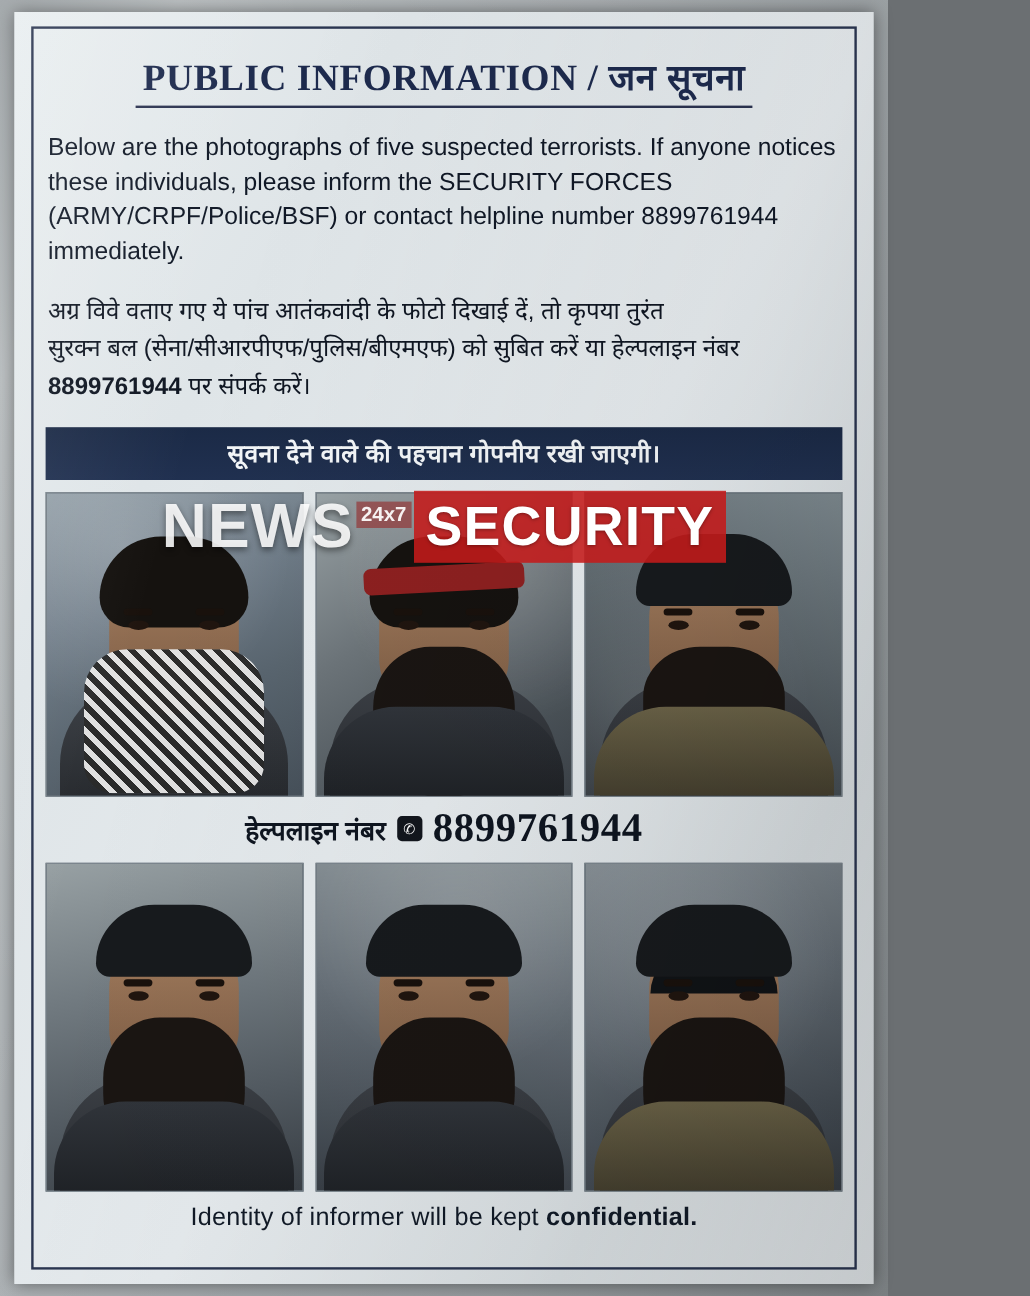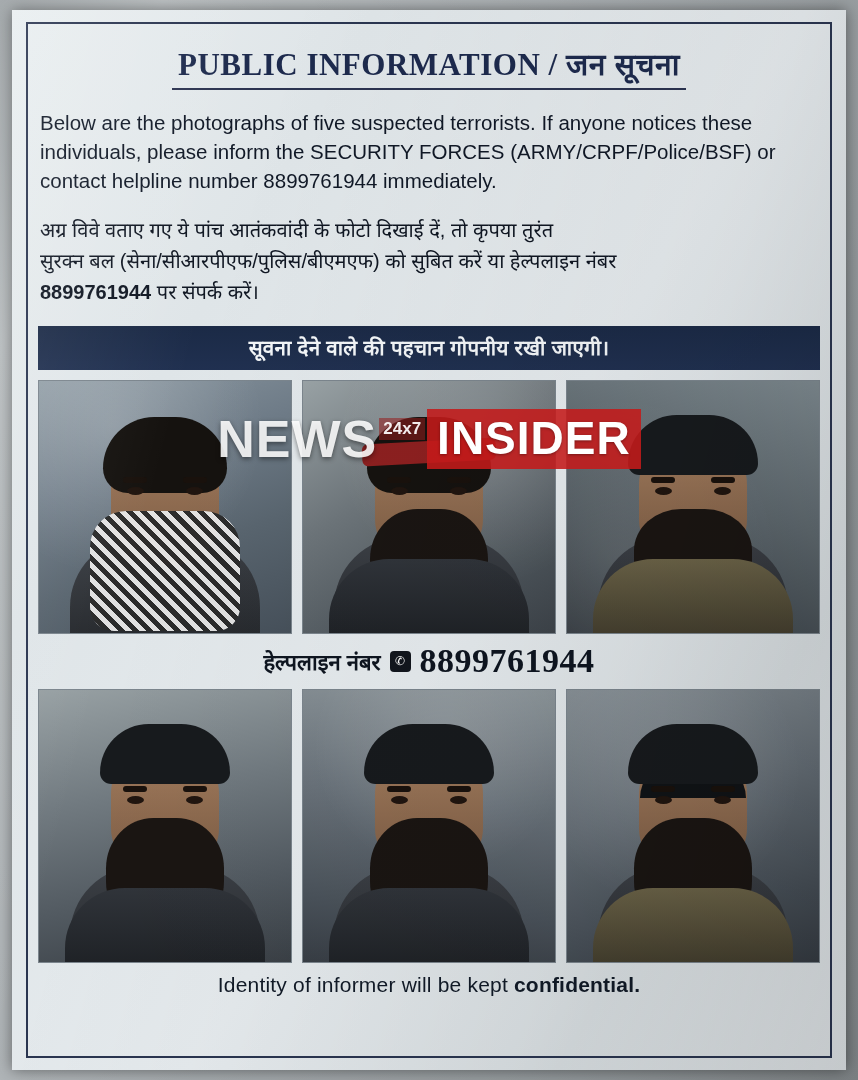--- a/index.html
+++ b/index.html
@@ -10,21 +10,21 @@
   body {
     width: 858px;
     height: 1080px;
     overflow: hidden;
     font-family: "Liberation Sans", sans-serif;
   }
 
   
   .page {
     position: relative;
-    width: 858px;
+    width: 740px;
     height: 1080px;
     background:
       linear-gradient(115deg, #9aa0a3 0%, #b9bec0 12%, #aeb3b6 40%, #9ea4a7 70%, #8e9497 100%);
     box-sizing: border-box;
   }
 
   
   .sheet {
     position: absolute;
     left: 12px;
@@ -434,21 +434,21 @@
             <div class="eye l"></div>
             <div class="eye r"></div>
             <div class="beard"></div>
             <div class="jacket olive"></div>
           </div>
         </div>
 
         <div class="watermark">
           <span class="wm-news">NEWS</span>
           <span class="wm-247">24x7</span>
-          <span class="wm-insider">INSIDER</span>
+          <span class="wm-insider">SECURITY</span>
         </div>
       </div>
 
       <div class="helpline">
         <span class="hl-label">हेल्पलाइन नंबर</span>
         <span class="phone-badge">✆</span>
         <span class="hl-number">8899761944</span>
       </div>
 
       <div class="grid row2">

